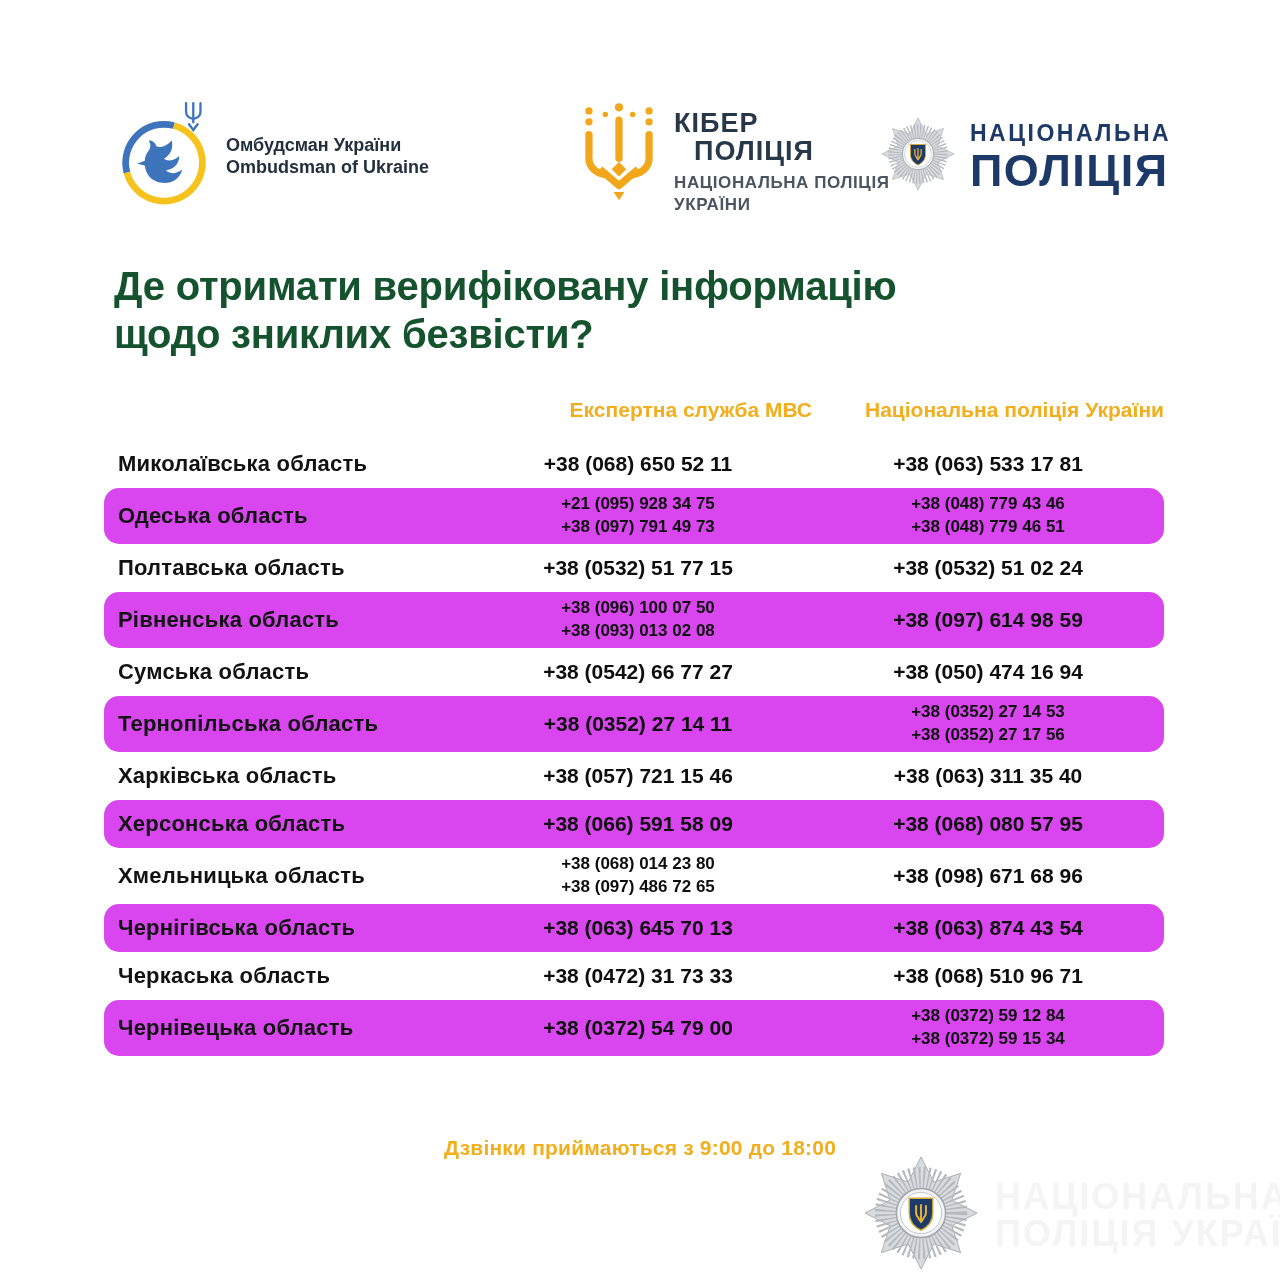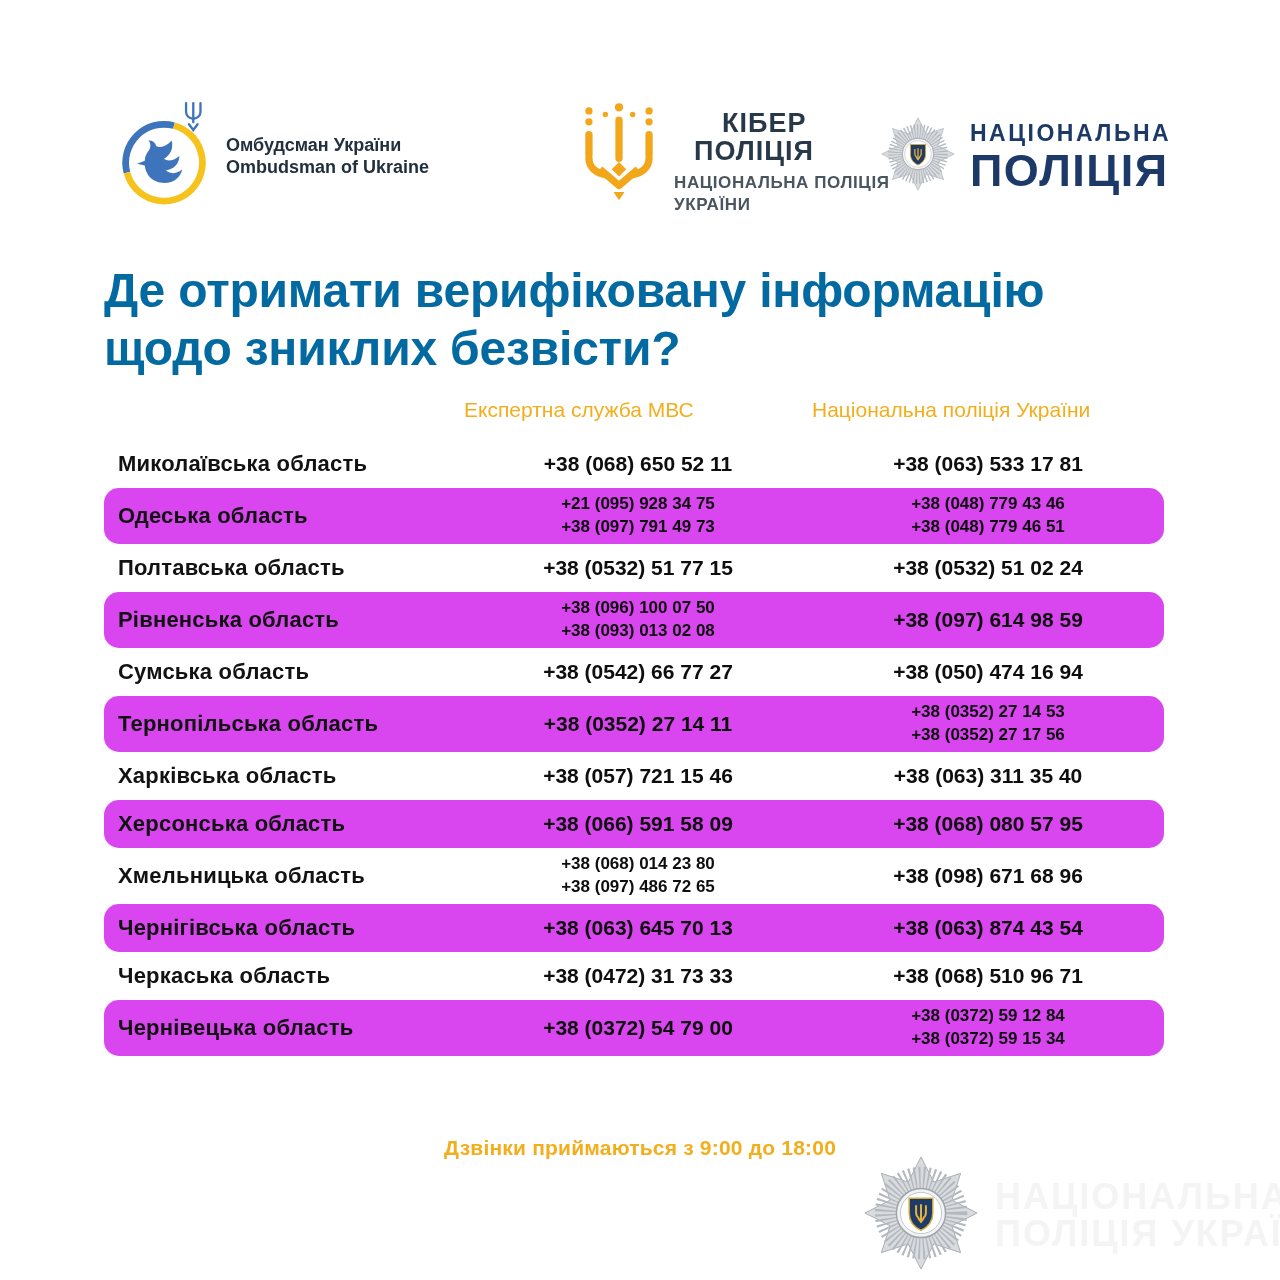--- a/index.html
+++ b/index.html
@@ -7,36 +7,36 @@
     position:relative;width:1280px;height:1280px;background:#ffffff;
     overflow:hidden;font-family:"Liberation Sans",sans-serif;
     -webkit-font-smoothing:antialiased;
   }
   
   .logo{position:absolute;display:flex;align-items:center;gap:14px;}
   .logo-ombudsman{left:116px;top:100px;}
   .omb-text{color:#22303e;font-weight:bold;font-size:18px;line-height:1.22;}
   .logo-cyber{left:578px;top:100px;align-items:flex-start;}
   .cyber-text{padding-top:10px;}
-  .cyber-l1{color:#273849;font-weight:bold;font-size:27px;line-height:1.0;letter-spacing:1px;margin-left:48px;}
+  .cyber-l1{color:#273849;font-weight:bold;font-size:27px;line-height:1.0;letter-spacing:1px;}
   .cyber-l2{color:#273849;font-weight:bold;font-size:27px;line-height:1.05;letter-spacing:1px;margin-left:20px;}
   .cyber-sub{color:#49555f;font-size:17px;font-weight:bold;letter-spacing:.6px;line-height:1.3;margin-top:7px;}
   .logo-police{left:880px;top:116px;}
   .pol-text{padding-top:2px;}
   .pol-l1{color:#1c3968;font-weight:bold;font-size:23px;letter-spacing:2.5px;line-height:1.1;}
   .pol-l2{color:#1c3968;font-weight:900;font-size:45px;letter-spacing:1.5px;line-height:1.0;margin-top:2px;}
   
   .title{
-    position:absolute;left:104px;top:262px;width:1000px;
-    color:#0369a1;font-weight:bold;font-size:48px;line-height:1.2;letter-spacing:-0.2px;
+    position:absolute;left:114px;top:262px;width:1000px;
+    color:#14532d;font-weight:bold;font-size:40px;line-height:1.2;letter-spacing:-0.2px;
   }
   
   .table{position:absolute;left:104px;top:396px;width:1060px;}
   .thead{display:grid;grid-template-columns:360px 348px 352px;height:44px;align-items:start;}
-  .th{color:#f2ae1c;font-weight:normal;font-size:21px;text-align:left;padding-top:2px;}
+  .th{color:#f2ae1c;font-weight:bold;font-size:21px;text-align:right;padding-top:2px;}
   .trow{display:grid;grid-template-columns:360px 348px 352px;min-height:48px;align-items:center;}
   .trow.tall{min-height:56px;}
   .trow.shaded{background:#d946ef;border-radius:15px;}
   .cell.region{padding-left:14px;color:#121212;font-weight:bold;font-size:22px;letter-spacing:.2px;}
   .cell.phones{text-align:center;color:#0e0e0e;font-weight:bold;font-size:21px;}
   .cell.phones.multi{font-size:17px;line-height:1.35;}
   
   .footer-note{
     position:absolute;left:0;top:1136px;width:1280px;text-align:center;
     color:#f2ae1c;font-weight:bold;font-size:21px;letter-spacing:.2px;

